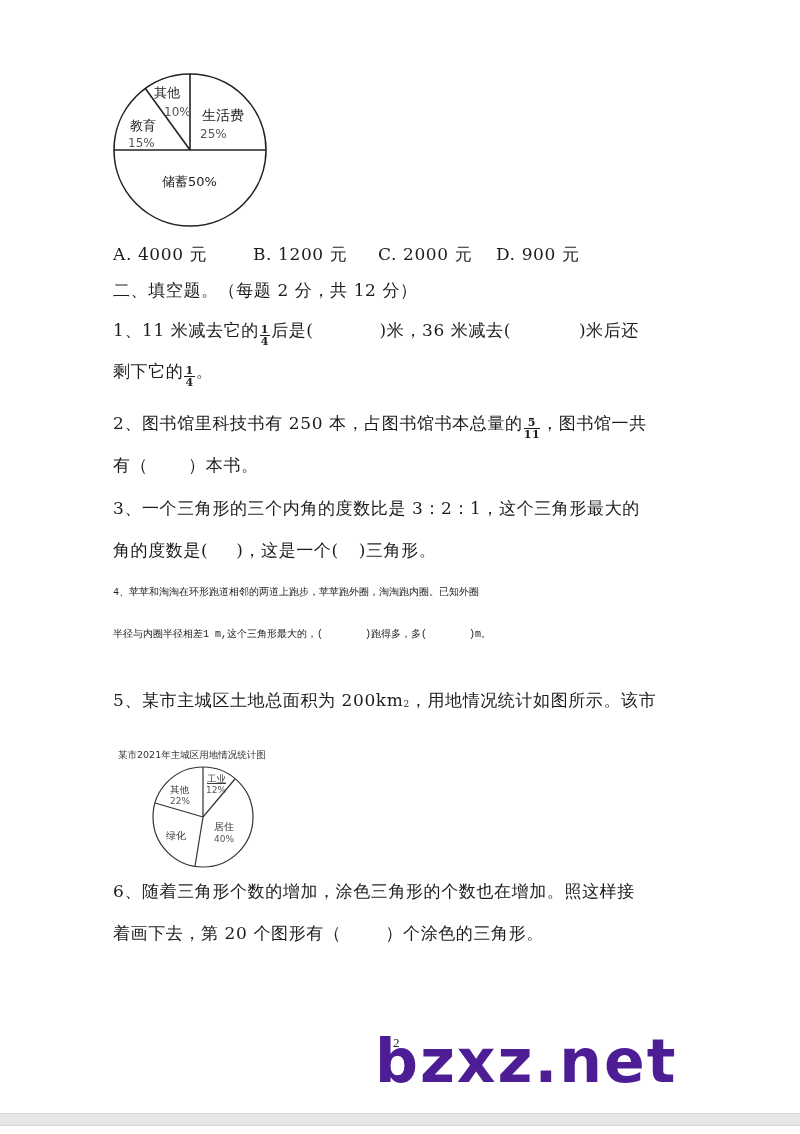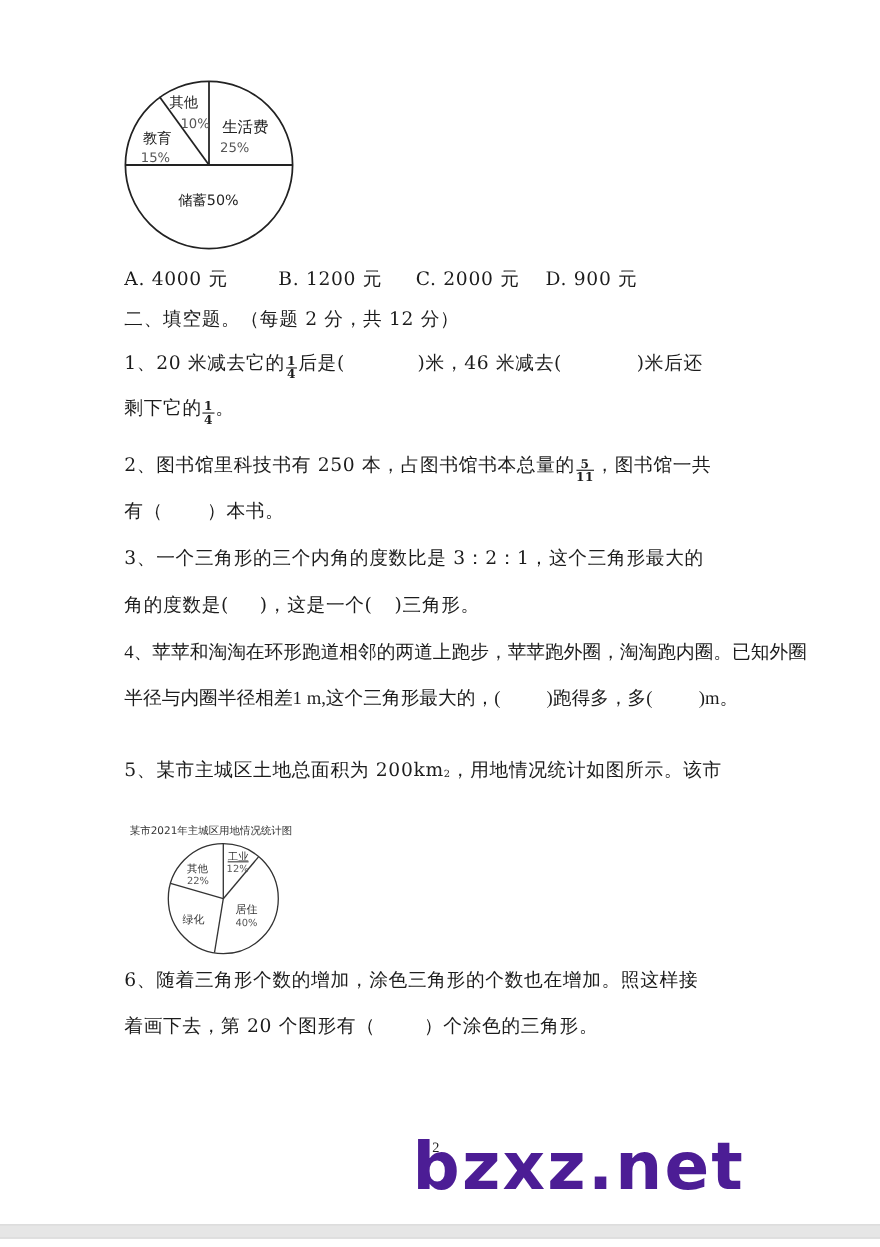--- a/index.html
+++ b/index.html
@@ -2,21 +2,21 @@
 <html><head>
 <meta charset="utf-8">
 <style>
   html, body { margin: 0; padding: 0; }
   body {
     width: 800px; height: 1134px; background: #ffffff; position: relative; overflow: hidden;
     font-family: "DejaVu Serif", "Liberation Serif", serif; color: #1c1c1c;
   }
   .page { position: absolute; left: 0; top: 0; width: 800px; height: 1112px; background: #fff; }
   .line { position: absolute; left: 113px; font-size: 17px; white-space: nowrap; letter-spacing: 0.6px; line-height: 22px; }
-  .sans { font-family: Liberation Serif, serif; font-size: 17px; letter-spacing: 0; }
+  .sans { font-family: Liberation Mono, monospace; font-size: 10px; letter-spacing: 0; }
   .frac { display: inline-block; vertical-align: middle; text-align: center; font-size: 11px; line-height: 11px; font-weight: bold; margin: 0 1px; position: relative; top: 4px; }
   .frac .num { display: block; border-bottom: 1px solid #1c1c1c; padding: 0 1px; }
   .frac .den { display: block; }
   .blank { display: inline-block; }
   .sub2 { font-size: 9px; vertical-align: -1px; }
   .options span { display: inline-block; }
   .watermark { position: absolute; left: 375px; top: 1026px; font-family: "DejaVu Sans", "Liberation Sans", sans-serif; font-weight: bold; font-size: 60px; color: #4c1d95; letter-spacing: 2px; }
   .pagenum { position: absolute; left: 393px; top: 1035px; font-size: 13px; color: #222; font-family: "Liberation Serif", serif; }
   .bottombar { position: absolute; left: 0; top: 1113px; width: 800px; height: 11px; background: #e6e6e6; border-top: 1px solid #d6d6d6; border-bottom: 1px solid #d6d6d6; }
   svg text { font-family: "DejaVu Sans", "Liberation Sans", sans-serif; }
@@ -40,21 +40,21 @@
     <text x="50" y="120" font-size="13" fill="#222">储蓄50%</text>
   </svg>
 
   <div class="line options" style="top:243px;">
     <span style="width:140px;">A. 4000 元</span><span style="width:125px;">B. 1200 元</span><span style="width:118px;">C. 2000 元</span><span>D. 900 元</span>
   </div>
 
   <div class="line" style="top:279px;">二、填空题。（每题 2 分，共 12 分）</div>
 
   <div class="line" style="top:319px;">
-    <span>1、20 米减去它的</span><span class="frac"><span class="num">1</span><span class="den">4</span></span><span>后是(</span><span class="blank" style="width:66px;"></span><span>)米，46 米减去(</span><span class="blank" style="width:68px;"></span><span>)米后还</span>
+    <span>1、11 米减去它的</span><span class="frac"><span class="num">1</span><span class="den">4</span></span><span>后是(</span><span class="blank" style="width:66px;"></span><span>)米，36 米减去(</span><span class="blank" style="width:68px;"></span><span>)米后还</span>
   </div>
   <div class="line" style="top:360px;">
     <span>剩下它的</span><span class="frac"><span class="num">1</span><span class="den">4</span></span><span>。</span>
   </div>
 
   <div class="line" style="top:412px;">
     <span>2、图书馆里科技书有 250 本，占图书馆书本总量的</span><span class="frac"><span class="num">5</span><span class="den">11</span></span><span>，图书馆一共</span>
   </div>
   <div class="line" style="top:454px;text-align:right;">
     <span>有（</span><span class="blank" style="width:40px;"></span><span>）本书。</span>

